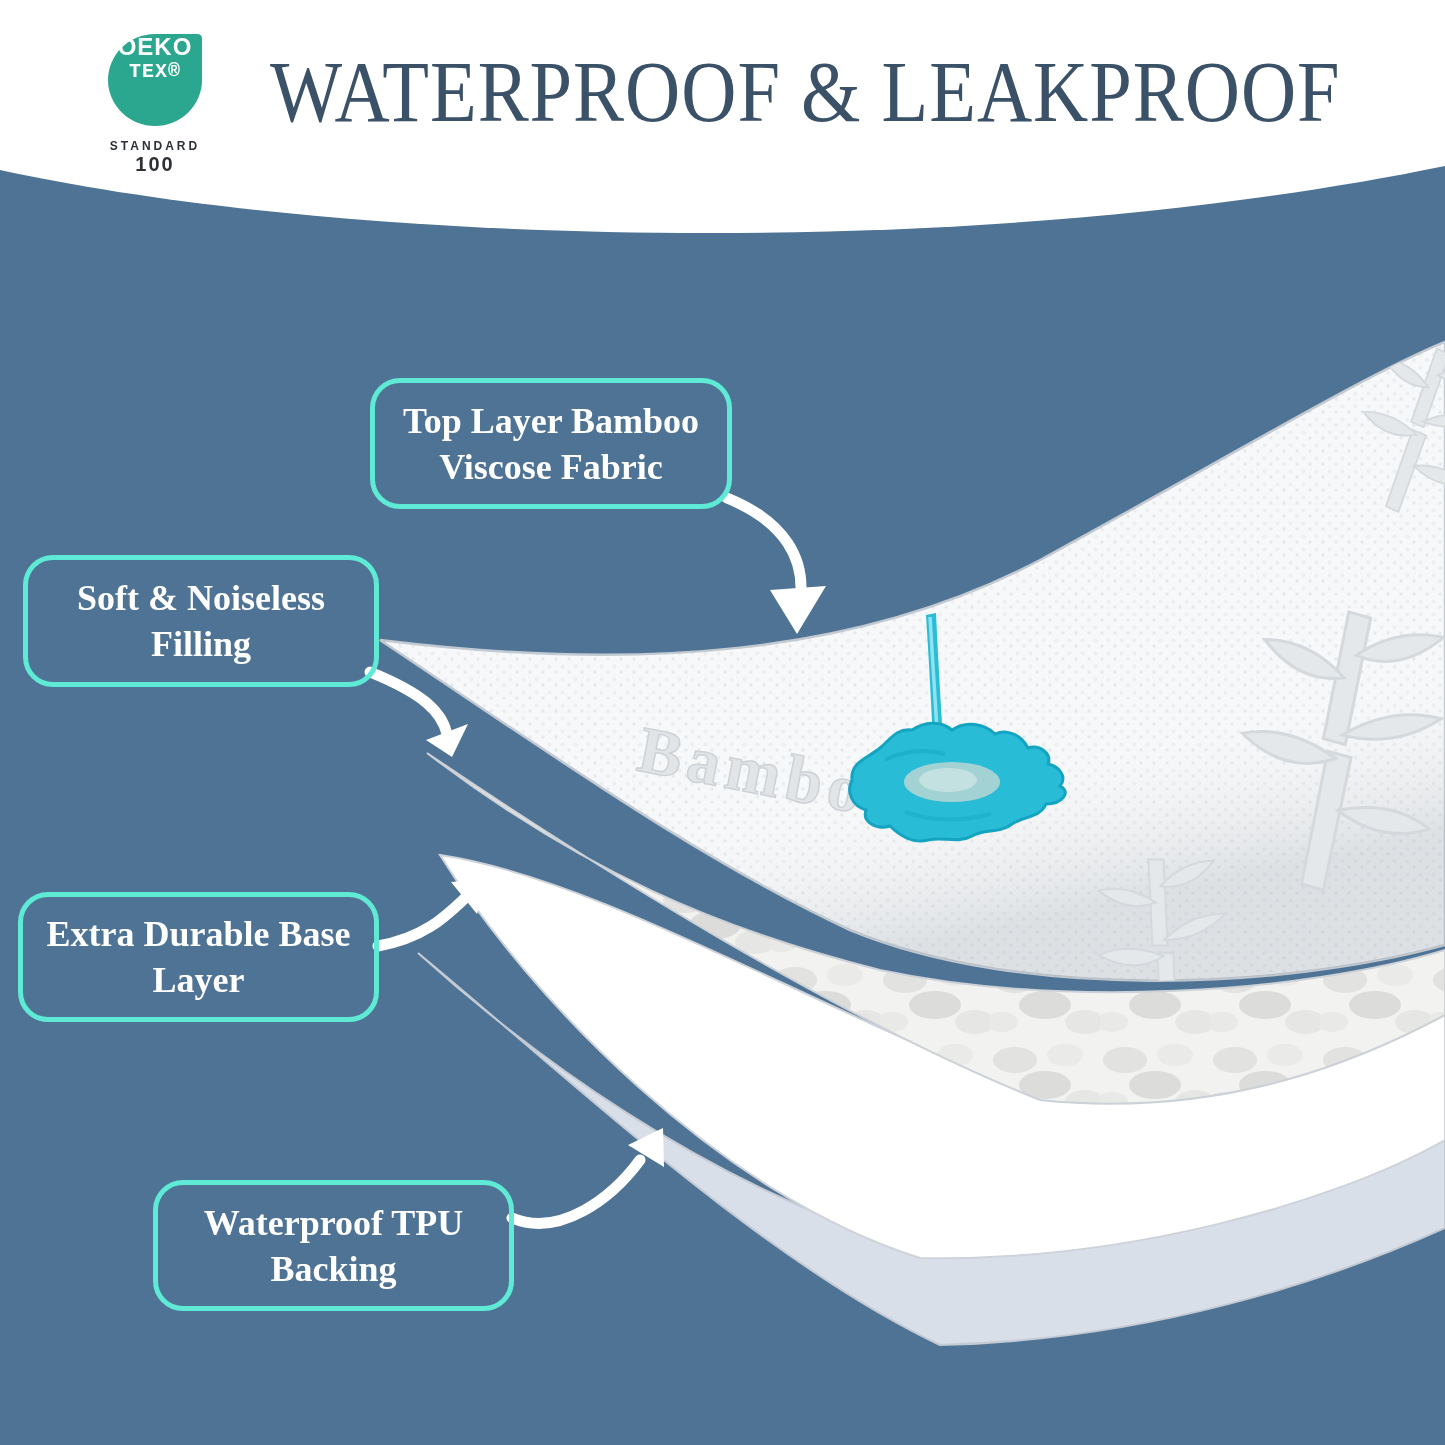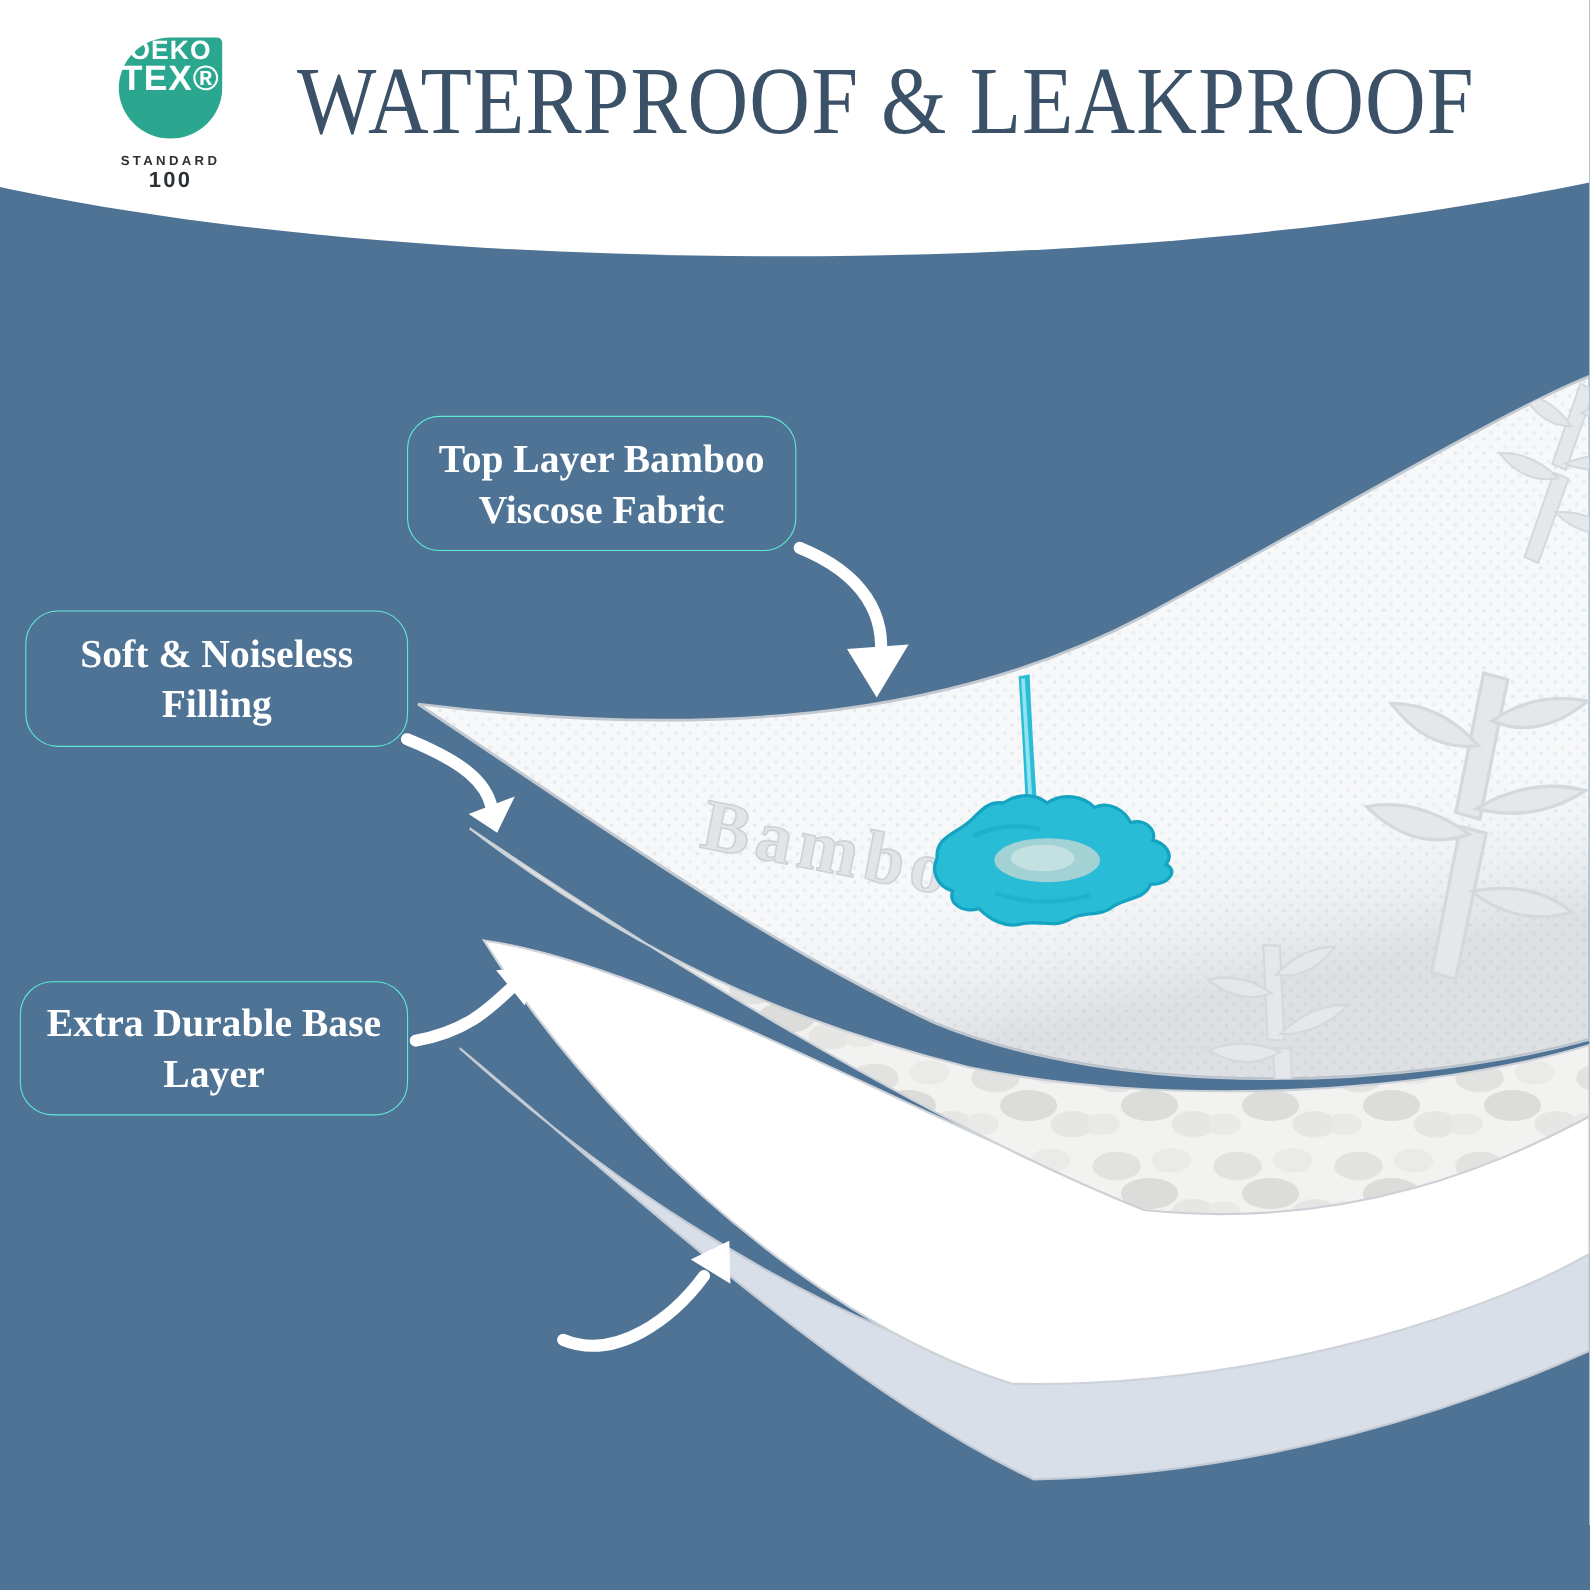--- a/index.html
+++ b/index.html
@@ -11,36 +11,36 @@
   #scene{position:absolute;left:0;top:0;width:1445px;height:1445px;display:block;}
   
   .badge{position:absolute;left:60px;top:34px;width:190px;text-align:center;}
   .badge-drop{
     margin:0 auto;width:94px;height:92px;background:#2aa78e;
     border-radius:50% 5% 50% 50%;
     display:flex;flex-direction:column;align-items:center;justify-content:flex-start;
     font-family:"Liberation Sans", sans-serif;color:#ffffff;font-weight:bold;
   }
   .badge-drop .b1{font-size:24px;line-height:25px;letter-spacing:1px;}
-  .badge-drop .b2{font-size:32px;line-height:25px;letter-spacing:1px;}
+  .badge-drop .b2{font-size:20px;line-height:25px;letter-spacing:1px;font-family:Liberation Mono, monospace;}
   .badge-sub{
     margin-top:11px;font-family:"Liberation Sans", sans-serif;color:#2c3136;font-weight:bold;
   }
   .badge-sub .s1{font-size:12px;letter-spacing:3px;line-height:18px;}
   .badge-sub .s2{font-size:20px;letter-spacing:2px;line-height:19px;}
   
   .title{
     position:absolute;left:195px;top:46px;width:1220px;text-align:center;
     color:#3b5168;font-weight:normal;font-size:78px;line-height:92px;
     letter-spacing:1px;white-space:nowrap;
   }
   .title span{display:inline-block;transform:scale(0.98,1.12);}
   
   .callout{
-    position:absolute;border:1px solid #5eead4;border-radius:30px;
+    position:absolute;border:5px solid #5eead4;border-radius:30px;
     color:#ffffff;font-weight:bold;font-size:36px;line-height:46px;text-align:center;
     display:flex;flex-direction:column;align-items:center;justify-content:center;
   }
   .c1{left:370px;top:378px;width:352px;height:121px;}
   .c2{left:23px;top:555px;width:346px;height:122px;}
   .c3{left:18px;top:892px;width:351px;height:120px;}
   .c4{left:153px;top:1180px;width:351px;height:121px;}
 </style>
 </head>
 <body>
@@ -151,14 +151,18 @@
     <span>Viscose Fabric</span>
   </div>
   <div class="callout c3">
     <span>Extra Durable Base</span>
     <span>Layer</span>
   </div>
   <div class="callout c2">
     <span>Soft &amp; Noiseless</span>
     <span>Filling</span>
   </div>
+  <div class="callout c4">
+    <span>Waterproof TPU</span>
+    <span>Backing</span>
+  </div>
 
 </div>
 
 </body></html>

